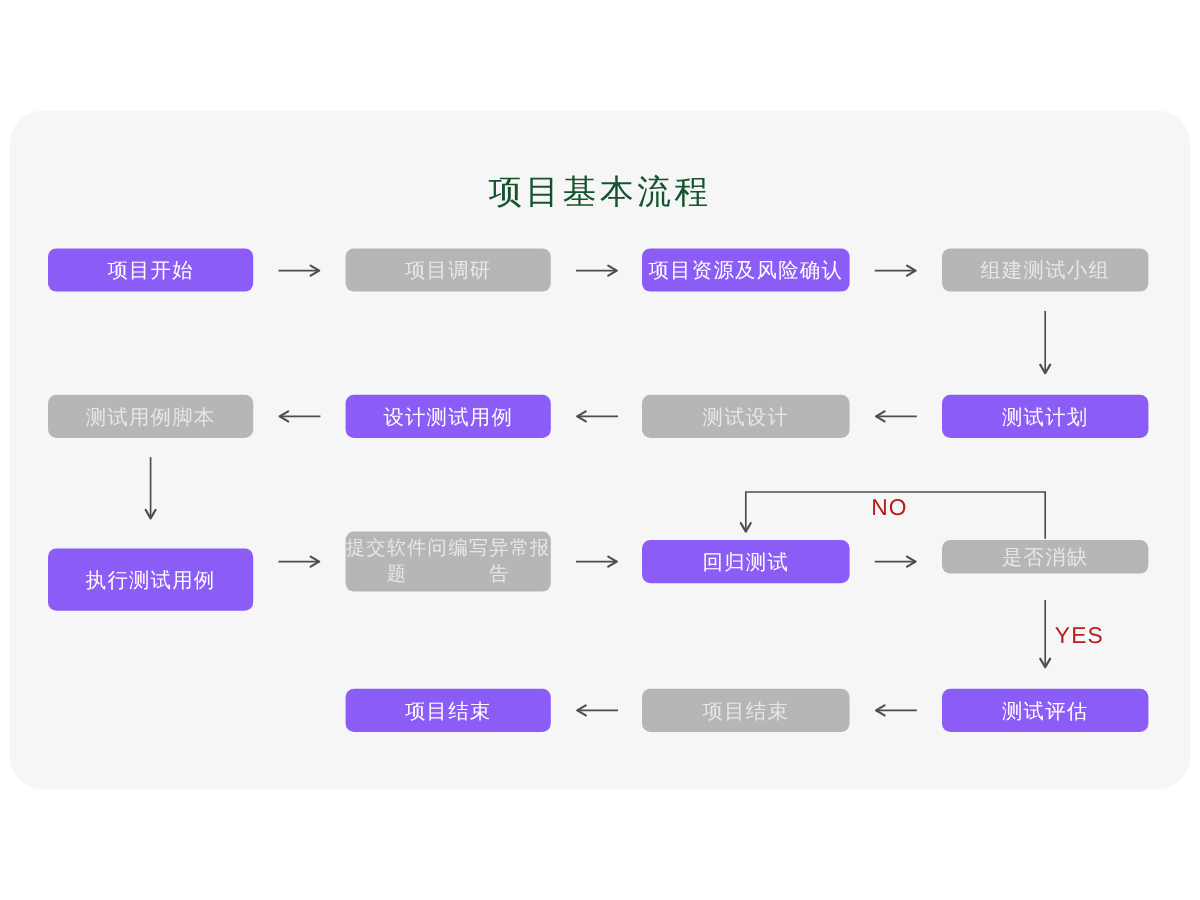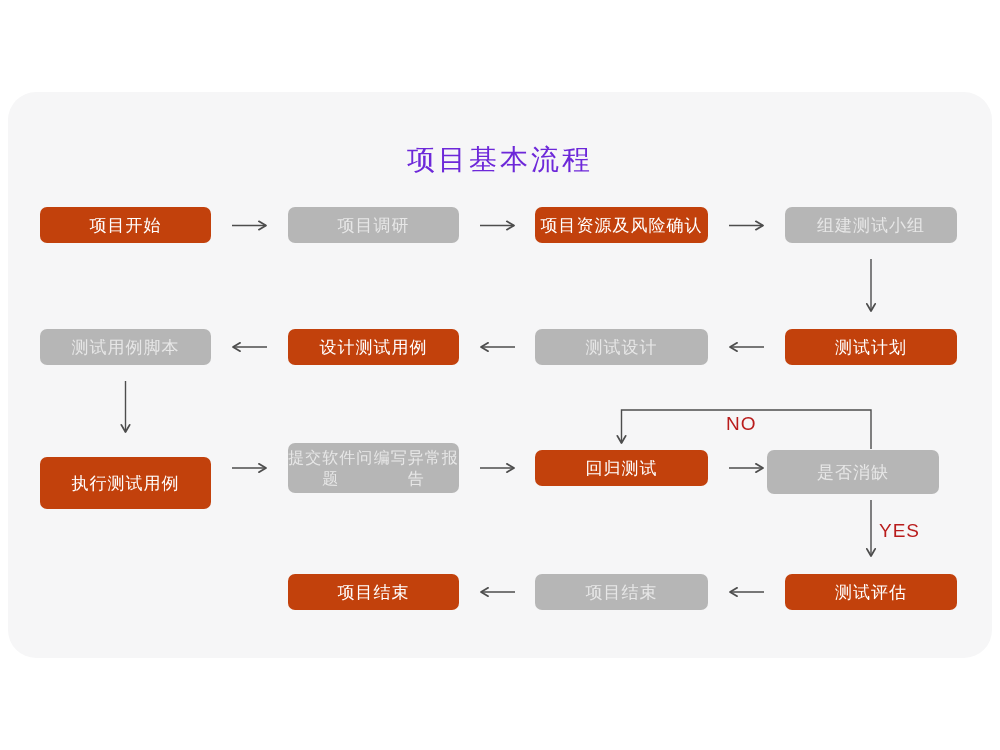--- a/index.html
+++ b/index.html
@@ -7,29 +7,29 @@
     width:1000px;height:750px;background:#ffffff;
     font-family:"Liberation Sans","DejaVu Sans",sans-serif;
     position:relative;overflow:hidden;
   }
   .canvas{
     position:absolute;left:8px;top:92px;width:984px;height:566px;
     background:#f6f6f7;border-radius:28px;
   }
   .title{
     position:absolute;left:0;right:0;top:141px;
-    text-align:center;font-size:28px;color:#6d28d9;
+    text-align:center;font-size:28px;color:#14532d;
     letter-spacing:3px;font-weight:500;
   }
   .node{
     position:absolute;display:flex;align-items:center;justify-content:center;
     border-radius:7px;font-size:17px;letter-spacing:1px;line-height:1;
     box-sizing:border-box;text-align:center;
   }
-  .node.purple{background:#c2410c;color:#ffffff;}
+  .node.purple{background:#8b5cf6;color:#ffffff;}
   .node.gray{background:#B6B6B6;color:#E7E7E7;text-align:center;}
   .node.two-line{flex-direction:row;font-size:16px;line-height:21px;}
   .edge-layer{
     position:absolute;left:0;top:0;width:1000px;height:750px;
     pointer-events:none;
   }
   .edge-label{
     position:absolute;font-size:19px;color:#b91c1c;letter-spacing:1px;
   }
   .label-no{left:726px;top:413px;}
@@ -51,21 +51,21 @@
 <div class="node gray" style="left:535px;top:329px;width:173px;height:36px">测试设计</div>
 <div class="node purple" style="left:288px;top:329px;width:171px;height:36px">设计测试用例</div>
 <div class="node gray" style="left:40px;top:329px;width:171px;height:36px">测试用例脚本</div>
 
 <div class="node purple" style="left:40px;top:457px;width:171px;height:52px">执行测试用例</div>
 <div class="node gray two-line" style="left:288px;top:443px;width:171px;height:50px">
   <span>提交软件问题</span>
   <span>编写异常报告</span>
 </div>
 <div class="node purple" style="left:535px;top:450px;width:173px;height:36px">回归测试</div>
-<div class="node gray" style="left:767px;top:450px;width:172px;height:44px">是否消缺</div>
+<div class="node gray" style="left:785px;top:450px;width:172px;height:28px">是否消缺</div>
 
 <div class="node purple" style="left:785px;top:574px;width:172px;height:36px">测试评估</div>
 <div class="node gray" style="left:535px;top:574px;width:173px;height:36px">项目结束</div>
 <div class="node purple" style="left:288px;top:574px;width:171px;height:36px">项目结束</div>
 
 <div class="edge-label label-no">NO</div>
 <div class="edge-label label-yes">YES</div>
 
 <svg class="edge-layer" viewBox="0 0 1000 750" xmlns="http://www.w3.org/2000/svg">
   <defs>

